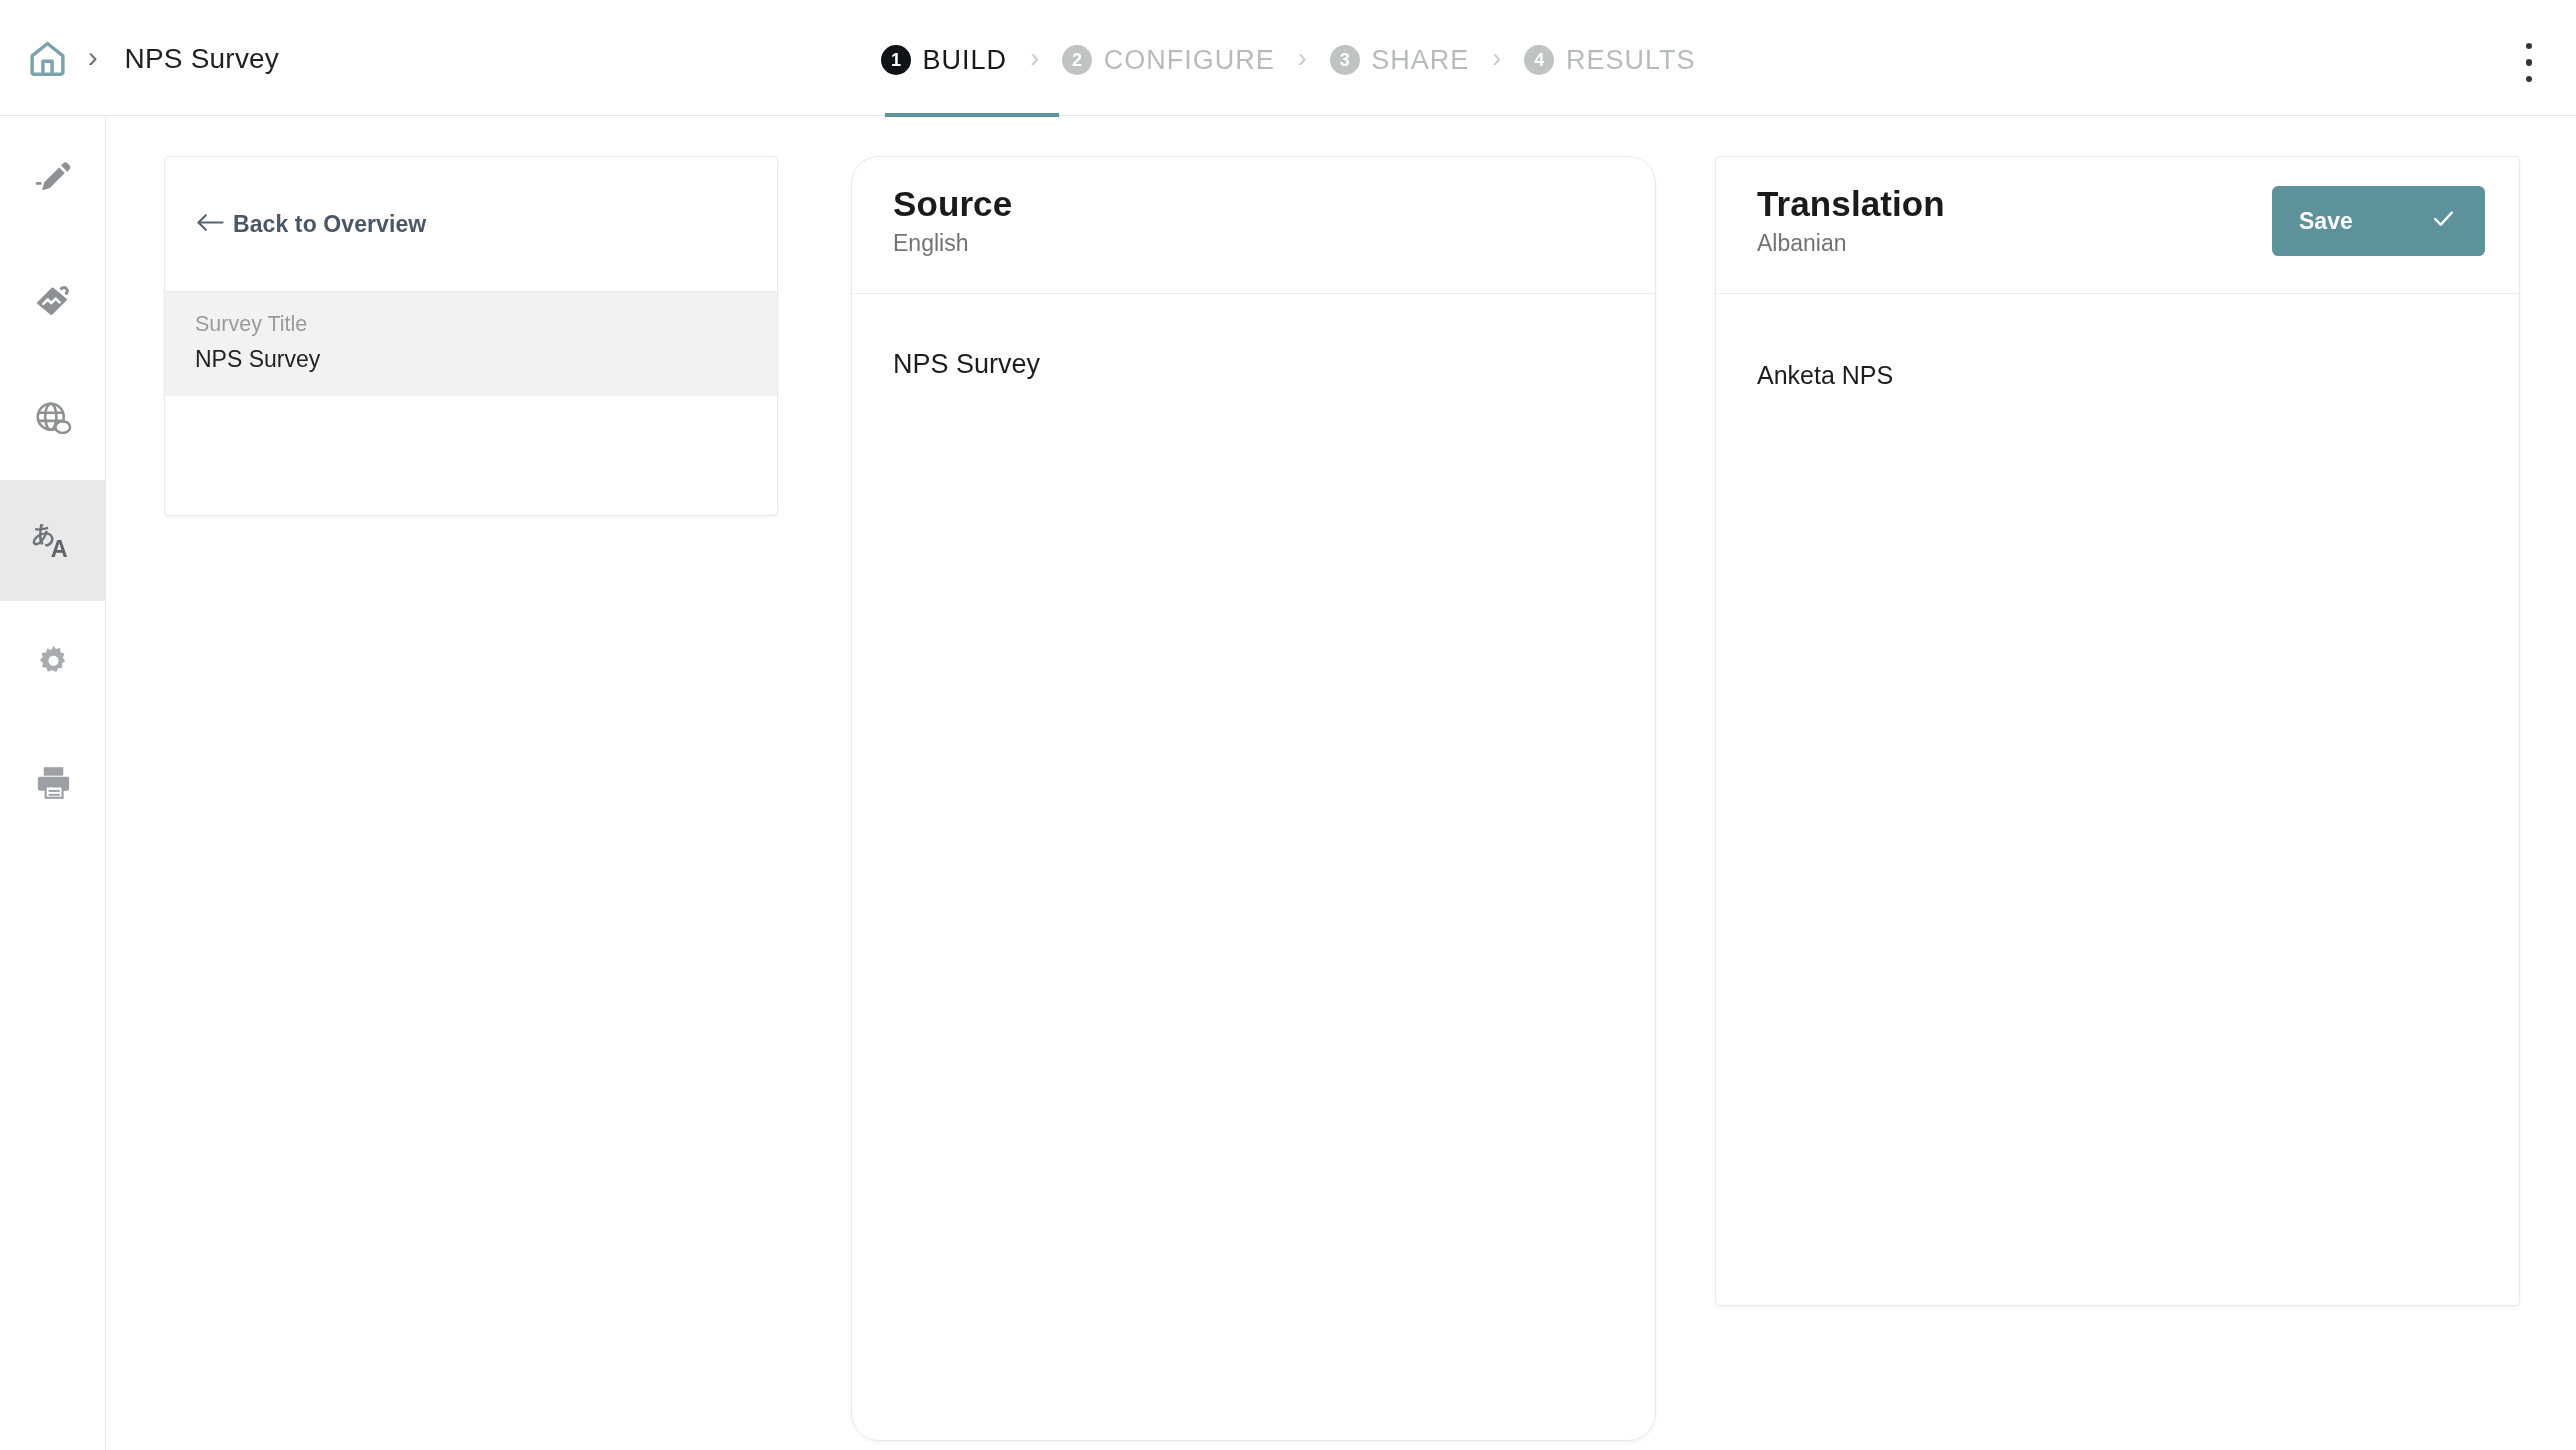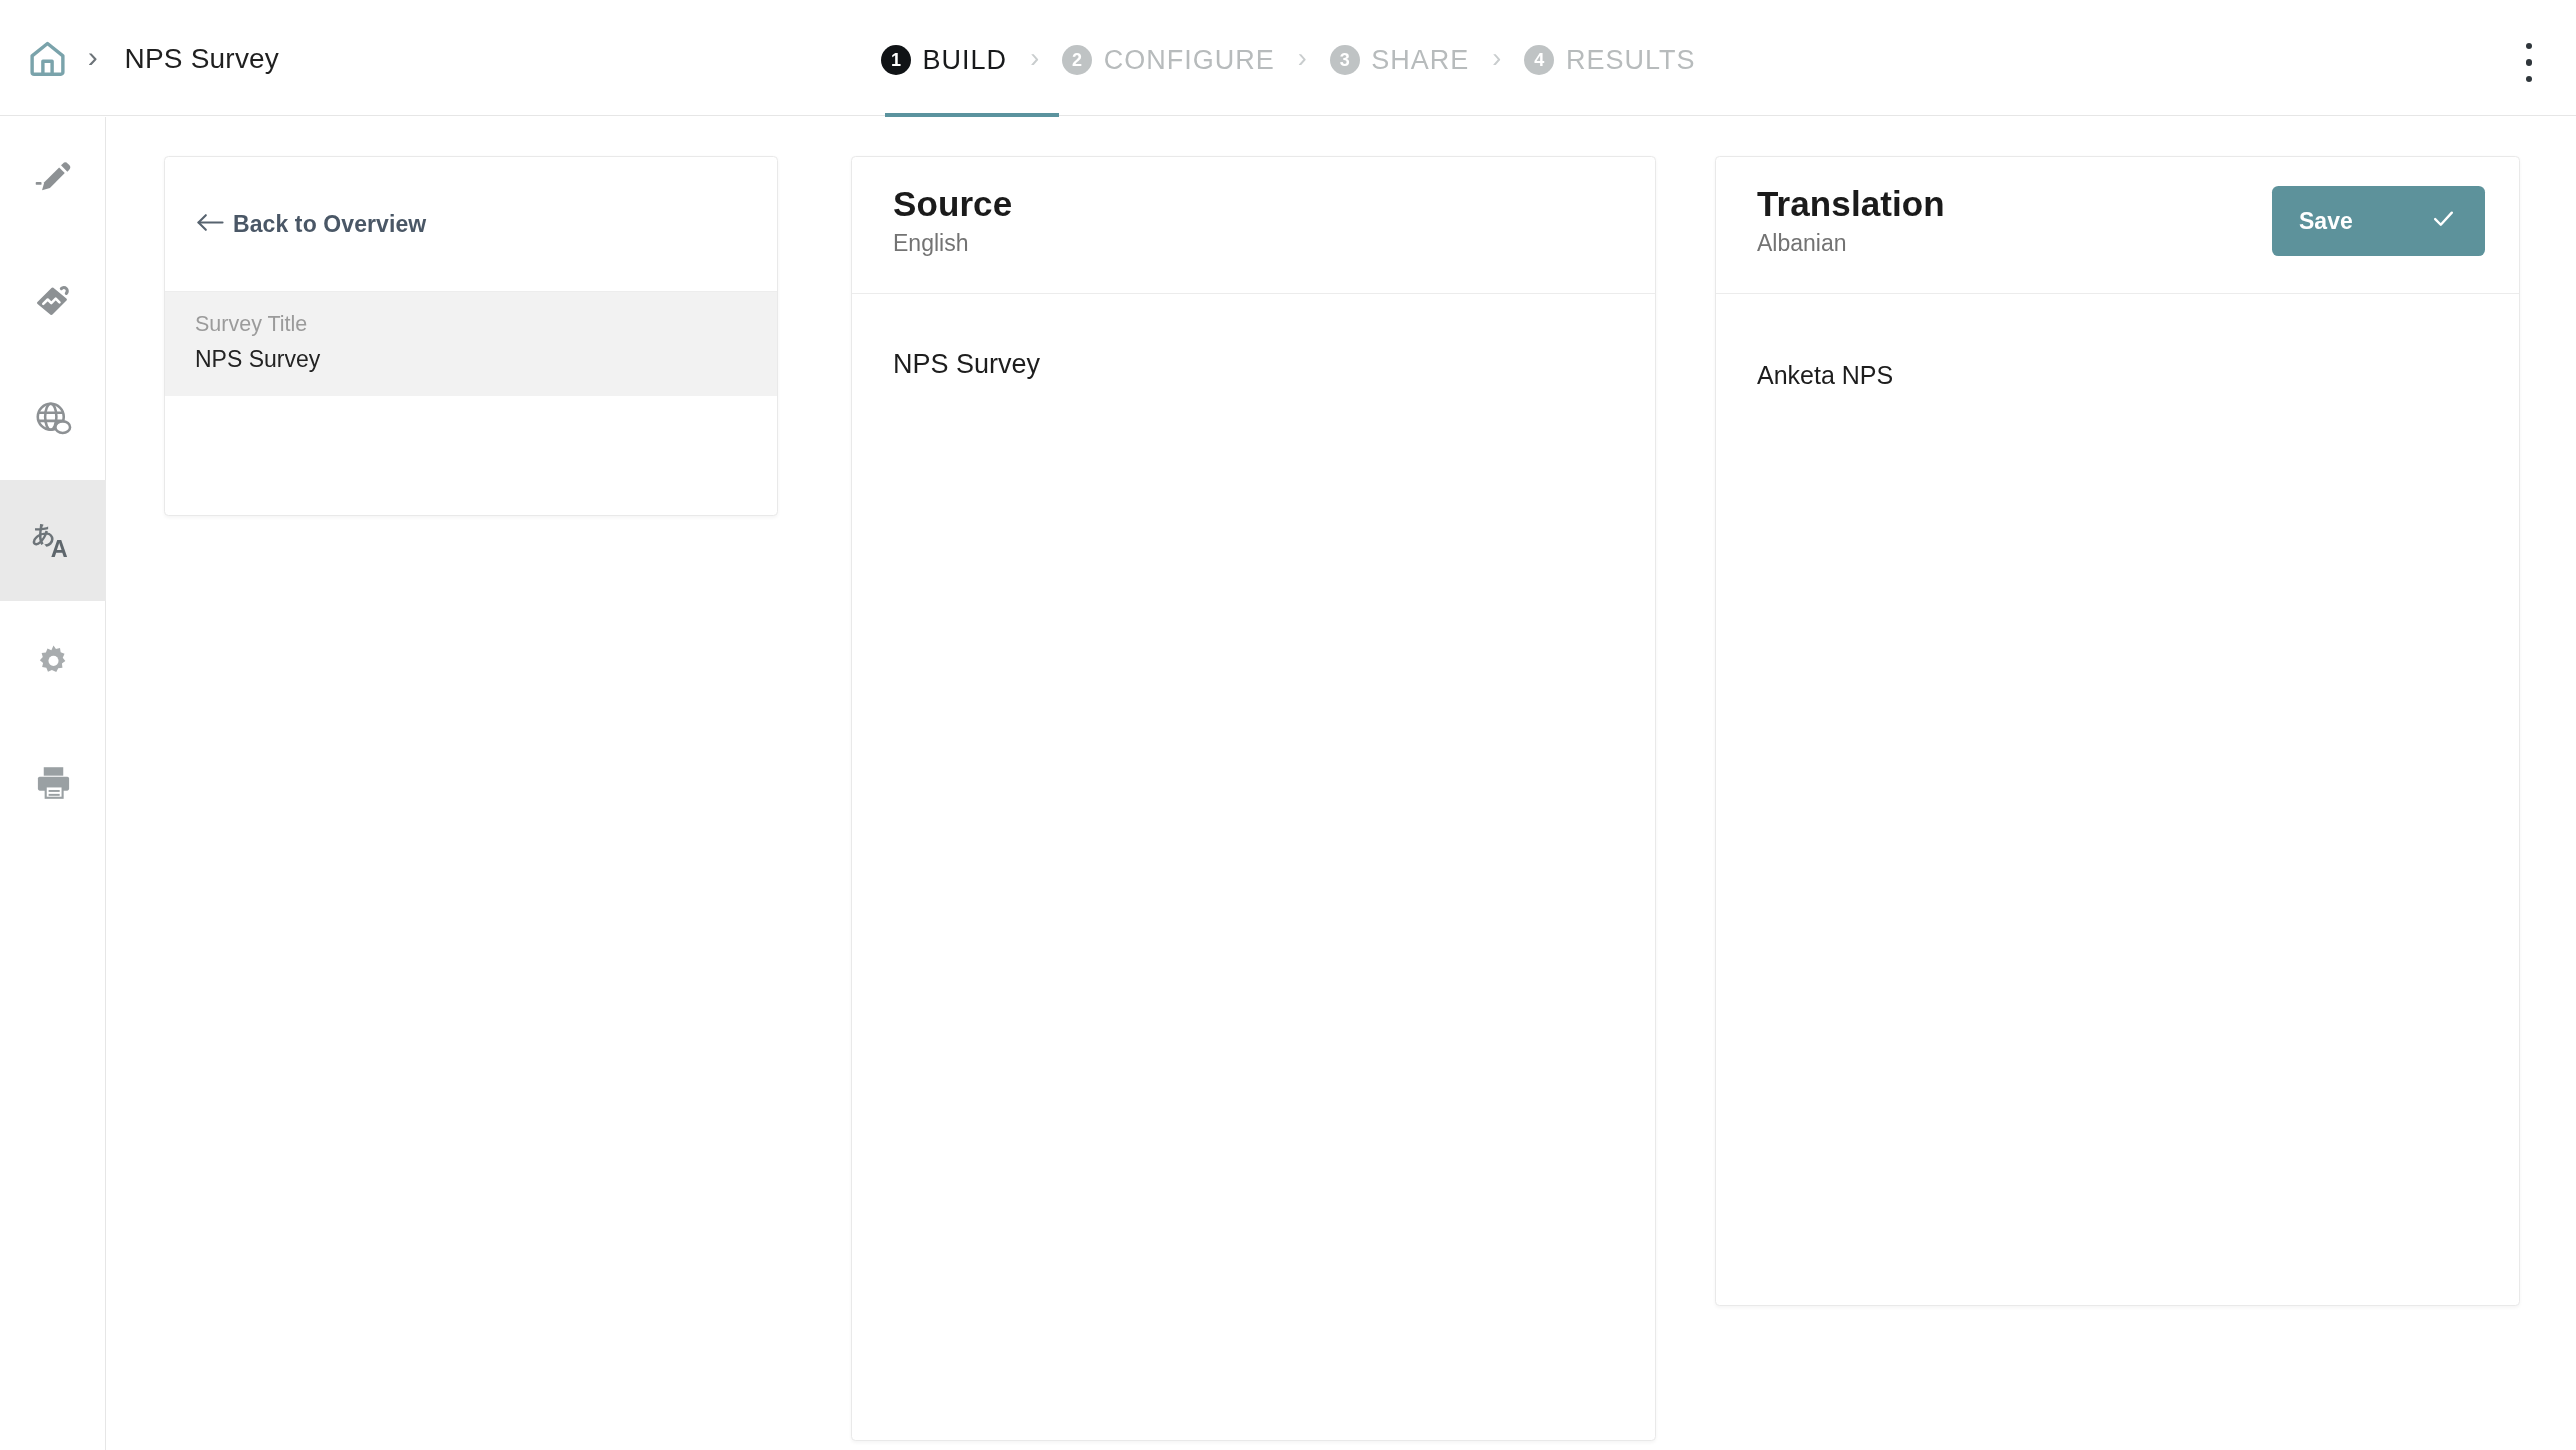--- a/index.html
+++ b/index.html
@@ -214,20 +214,21 @@
     white-space: nowrap;
     overflow: hidden;
     text-overflow: ellipsis;
   }
 
   
   .source-card {
     left: 744px; top: 39px;
     width: 805px;
     height: 1285px;
+    border-radius: 28px;
   }
   .translation-card {
     left: 1608px; top: 39px;
     width: 805px;
     height: 1150px;
   }
   .panel-head {
     position: relative;
     height: 137px;
     border-bottom: 0.9px solid #ececec;

